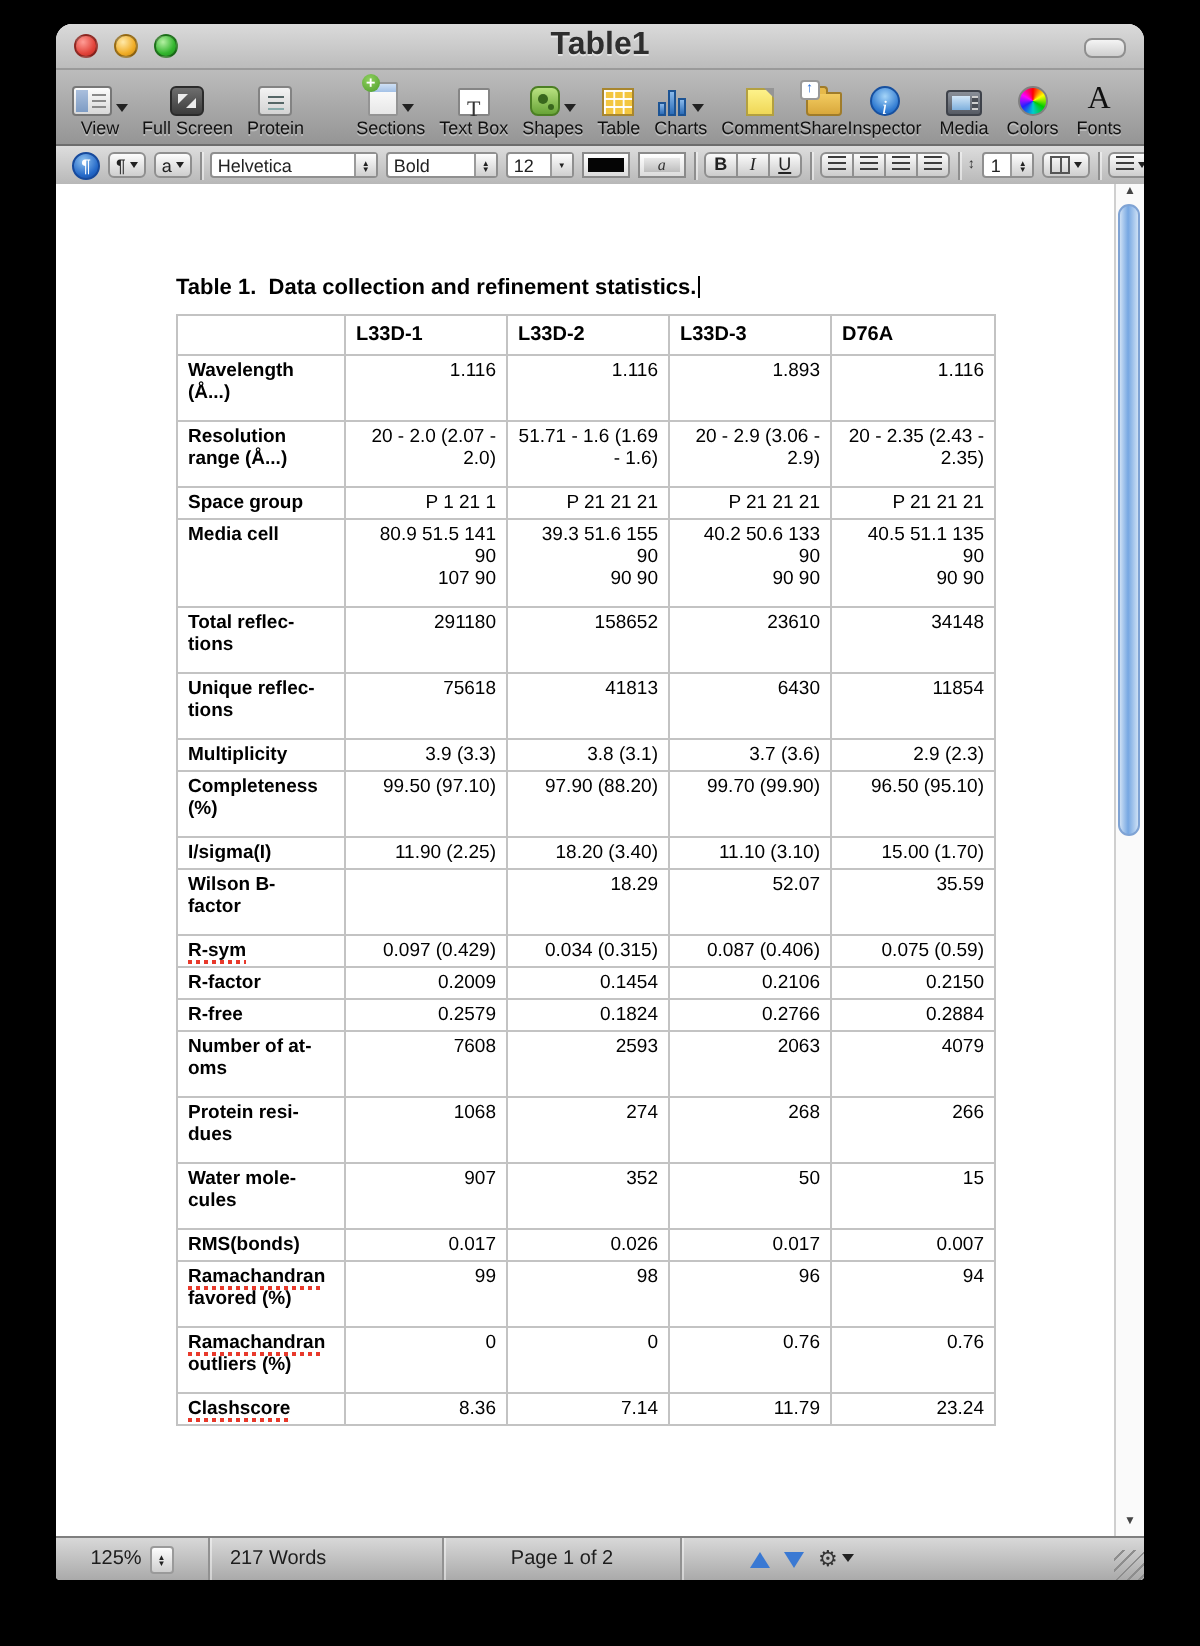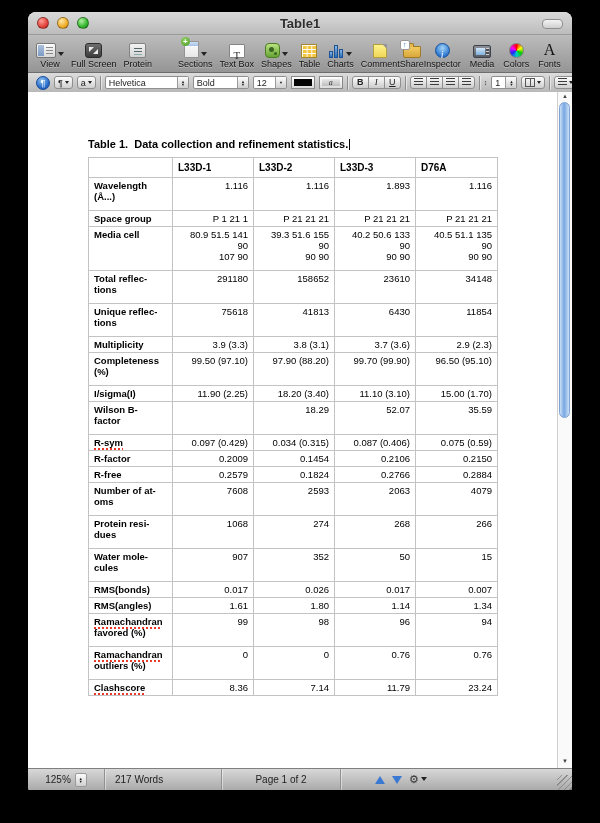--- a/index.html
+++ b/index.html
@@ -6,21 +6,21 @@
   body{width:600px;height:823px;background:#000;font-family:"Liberation Sans",sans-serif;position:relative;overflow:hidden;}
   .window{position:absolute;left:28px;top:12px;width:544px;height:778px;border-radius:8px 8px 2px 2px;overflow:hidden;background:#fff;box-shadow:0 8px 28px rgba(0,0,0,.65);}
 
   
   .titlebar{height:22px;background:linear-gradient(#dadada,#bcbcbc);border-bottom:1px solid #9a9a9a;position:relative;display:flex;align-items:center;}
   .lights{display:flex;gap:8px;margin-left:9px;}
   .light{width:12px;height:12px;border-radius:50%;border:1px solid rgba(0,0,0,.35);box-sizing:border-box;}
   .light.red{background:radial-gradient(circle at 35% 30%,#ff9d96,#e2453c 60%,#b8251d);}
   .light.yellow{background:radial-gradient(circle at 35% 30%,#ffe9a8,#f0ad27 60%,#c2820f);}
   .light.green{background:radial-gradient(circle at 35% 30%,#b4f0a2,#33b52e 60%,#1d8c1a);}
-  .wtitle{position:absolute;left:0;right:0;text-align:center;font-size:13px;font-weight:bold;color:#2e2e2e;text-shadow:0 1px 0 rgba(255,255,255,.5);}
+  .wtitle{position:absolute;left:0;right:0;text-align:center;font-size:16px;font-weight:bold;color:#2e2e2e;text-shadow:0 1px 0 rgba(255,255,255,.5);}
   .pill{position:absolute;right:9px;top:7px;width:19px;height:8px;border-radius:4px;background:linear-gradient(#f4f4f4,#cfcfcf);border:1px solid #8f8f8f;}
 
   
   .toolbar{height:38px;background:linear-gradient(#bcbcbc,#959595);border-bottom:1px solid #6d6d6d;display:flex;align-items:flex-end;padding:3px 12px 3px 8px;box-sizing:border-box;}
   .tbtn{display:flex;flex-direction:column;align-items:center;justify-content:flex-end;gap:1px;cursor:default;}
   .tlabel{font-size:9px;color:#111;white-space:nowrap;text-shadow:0 1px 0 rgba(255,255,255,.35);}
   .iconrow{display:flex;align-items:flex-end;gap:2px;height:19px;}
   .caret{width:0;height:0;border-left:3px solid transparent;border-right:3px solid transparent;border-top:4px solid #222;margin-bottom:2px;}
   .sp1{flex:0 0 26px;} .spf{flex:1;} .spf2{flex:1.25;}
   .g6{margin-right:7px;} .g8{margin-right:9px;}
@@ -326,20 +326,31 @@
           </tr>
         </thead>
         <tbody>
             <tr class="tall">
               <td class="rlabel"><span>Wavelength</span><br><span>(Å...)</span></td>
               <td class="vcell">1.116</td>
               <td class="vcell">1.116</td>
               <td class="vcell">1.893</td>
               <td class="vcell">1.116</td>
             </tr>
+            <tr class="tall">
+              <td class="rlabel"><span>Resolution</span><br><span>range (Å...)</span></td>
+              <td class="vcell">20  - 2.0 (2.07 -
+2.0)</td>
+              <td class="vcell">51.71  - 1.6 (1.69
+- 1.6)</td>
+              <td class="vcell">20  - 2.9 (3.06 -
+2.9)</td>
+              <td class="vcell">20  - 2.35 (2.43 -
+2.35)</td>
+            </tr>
             <tr>
               <td class="rlabel"><span>Space group</span></td>
               <td class="vcell">P 1 21 1</td>
               <td class="vcell">P 21 21 21</td>
               <td class="vcell">P 21 21 21</td>
               <td class="vcell">P 21 21 21</td>
             </tr>
             <tr class="tall">
               <td class="rlabel"><span>Media cell</span></td>
               <td class="vcell">80.9 51.5 141 90
@@ -435,27 +446,20 @@
               <td class="vcell">50</td>
               <td class="vcell">15</td>
             </tr>
             <tr>
               <td class="rlabel"><span>RMS(bonds)</span></td>
               <td class="vcell">0.017</td>
               <td class="vcell">0.026</td>
               <td class="vcell">0.017</td>
               <td class="vcell">0.007</td>
             </tr>
-            <tr>
-              <td class="rlabel"><span>RMS(angles)</span></td>
-              <td class="vcell">1.61</td>
-              <td class="vcell">1.80</td>
-              <td class="vcell">1.14</td>
-              <td class="vcell">1.34</td>
-            </tr>
             <tr class="tall">
               <td class="rlabel"><span class="spell">Ramachandran</span><br><span>favored (%)</span></td>
               <td class="vcell">99</td>
               <td class="vcell">98</td>
               <td class="vcell">96</td>
               <td class="vcell">94</td>
             </tr>
             <tr class="tall">
               <td class="rlabel"><span class="spell">Ramachandran</span><br><span>outliers (%)</span></td>
               <td class="vcell">0</td>

